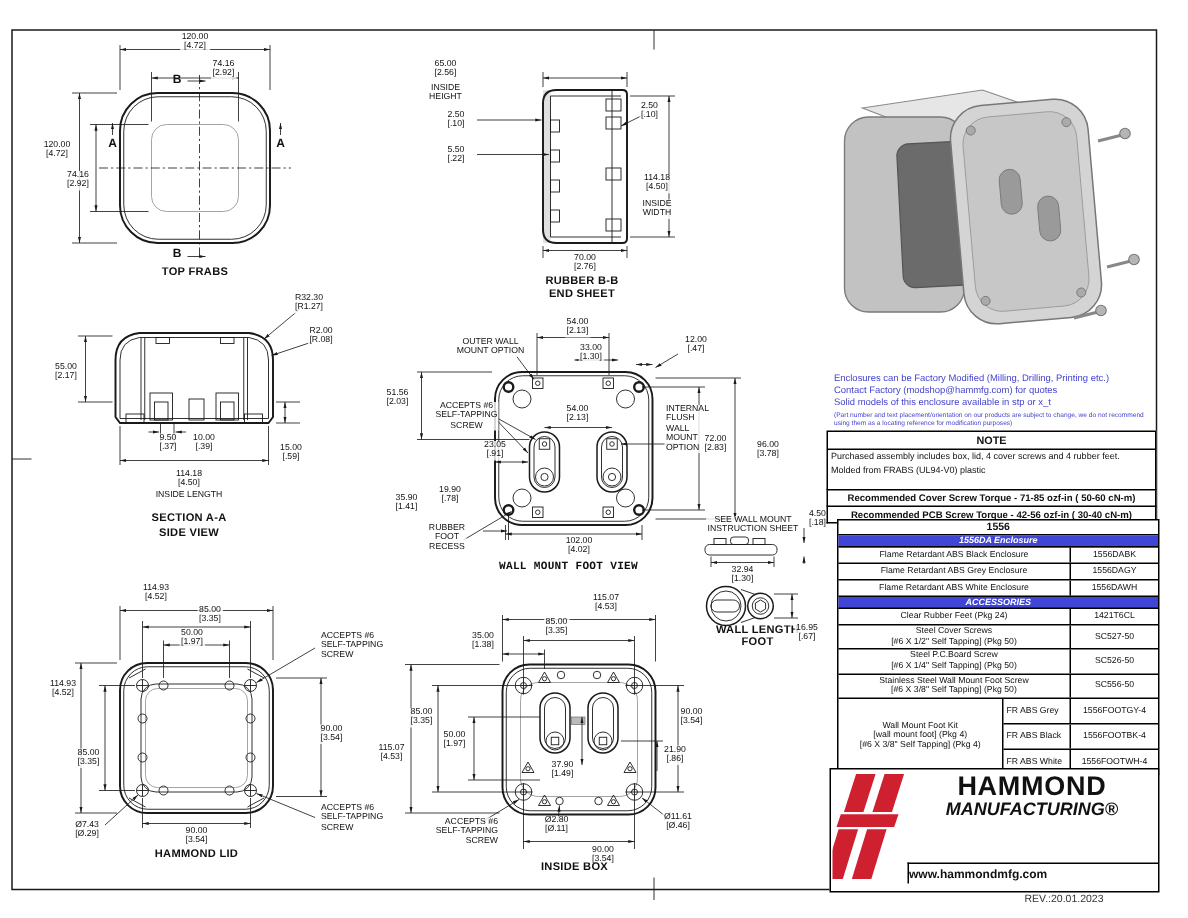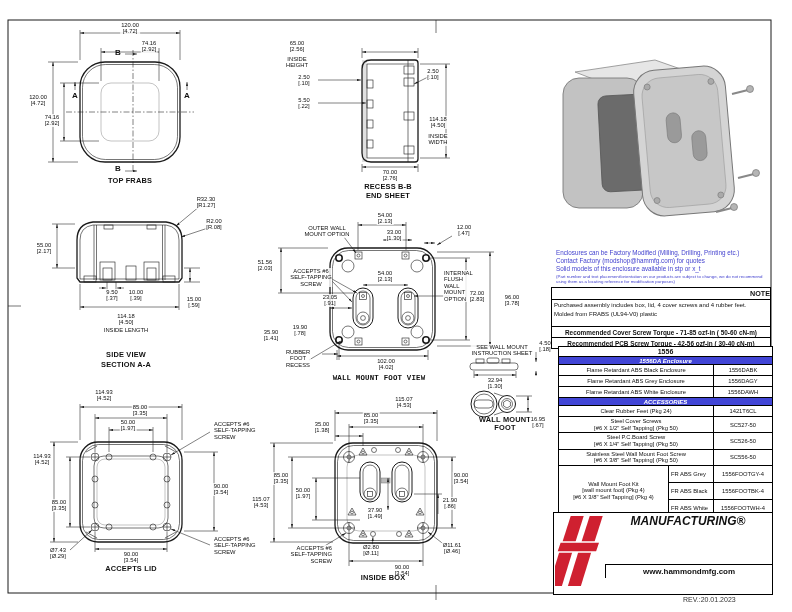--- a/index.html
+++ b/index.html
@@ -18,21 +18,21 @@
   .ann.t{font-size:7.4px;font-weight:bold;letter-spacing:.2px;background:none;}
   .ann.b{font-size:8px;font-weight:bold;background:none;}
   .ann.la{transform:none;text-align:left;}
   .ann.ra{transform:translateX(-100%);text-align:right;}
   
   .fnote{position:absolute;left:556px;top:249px;width:218px;z-index:3;}
   .fl{font-size:6.3px;line-height:1.3;color:#4443cf;}
   .fp{font-size:4.4px;line-height:1.15;color:#4443cf;}
   
   .note-box{position:absolute;left:551px;top:287px;width:220px;z-index:3;background:#fff;}
-  .nt-title{border:1px solid #000;font-weight:bold;font-size:7.2px;text-align:right;padding:1px 0;}
+  .nt-title{border:1px solid #000;font-weight:bold;font-size:7.2px;text-align:center;padding:1px 0;}
   .nt-body{border:1px solid #000;border-top:none;font-size:6px;line-height:1.45;padding:1px 2px 8px 2px;}
   .nt-torque{border:1px solid #000;border-top:none;font-weight:bold;font-size:6.4px;text-align:center;padding:1.5px 0;}
   
   .parts{position:absolute;left:558px;top:346px;width:213px;z-index:3;background:#fff;
          border:1px solid #000;font-size:5.8px;}
   .p-title{font-weight:bold;font-size:7px;text-align:center;padding:1px 0;border-bottom:1px solid #000;}
   .p-band{color:#fff;font-weight:bold;font-style:italic;font-size:6px;text-align:center;padding:.5px 0;border-bottom:1px solid #000;}
   .p-row{display:flex;border-bottom:1px solid #000;min-height:10px;align-items:stretch;}
   .p-desc{flex:1;border-right:1px solid #000;display:flex;align-items:center;justify-content:center;
           text-align:center;white-space:pre-line;padding:1px 2px;line-height:1.15;}
@@ -44,22 +44,22 @@
   .p-fvar{display:flex;flex:1;border-bottom:1px solid #000;}
   .p-fvar:last-child{border-bottom:none;}
   .p-fmat{width:42px;border-right:1px solid #000;display:flex;align-items:center;padding-left:2px;}
   .p-fpart{flex:1;display:flex;align-items:center;justify-content:center;}
   
   .tblock{position:absolute;left:553px;top:512px;width:218px;height:81px;border:1px solid #000;z-index:3;background:#fff;}
   .brand{position:absolute;left:52px;top:2px;width:164px;text-align:center;}
   .b1{font-size:18px;font-weight:bold;letter-spacing:.5px;line-height:1;}
   .b2{font-size:12px;font-weight:bold;font-style:italic;line-height:1.05;}
   .b3{font-size:21px;line-height:1.15;letter-spacing:1px;}
-  .webbox{position:absolute;right:0;bottom:16px;width:166px;height:13px;border-left:1px solid #000;border-top:1px solid #000;
-          font-size:8px;font-weight:bold;text-align:center;line-height:13px;}
+  .webbox{position:absolute;right:0;bottom:5px;width:166px;height:13px;border-left:1px solid #000;border-top:1px solid #000;
+          font-size:8px;font-weight:bold;text-align:left;line-height:13px;}
   .dimsbox{position:absolute;left:499px;top:558px;width:60px;height:35px;border:1px solid #000;z-index:3;background:#fff;padding:1px 2px;}
   .dl{font-size:7.4px;font-weight:bold;}
   .dmm{font-size:5.4px;margin-top:1px;}
   .din{font-size:5.4px;}
   .rev{position:absolute;left:683px;top:596px;font-size:7px;color:#333;z-index:3;}
 </style>
 </head>
 <body>
 
 <div id="sheet">
@@ -433,38 +433,38 @@
       <div class="ann" style="left: 304px; top: 97px;">5.50
 [.22]</div>
       <div class="ann" style="left: 433px; top: 68px;">2.50
 [.10]</div>
       <div class="ann" style="left: 438px; top: 116px;">114.18
 [4.50]</div>
       <div class="ann" style="left: 438px; top: 133px;">INSIDE
 WIDTH</div>
       <div class="ann" style="left: 390px; top: 169px;">70.00
 [2.76]</div>
-      <div class="ann t" style="left: 388px; top: 183px;">RECESS B-B</div>
+      <div class="ann t" style="left: 388px; top: 183px;">RUBBER B-B</div>
       <div class="ann t" style="left: 388px; top: 192px;">END SHEET</div>
       <div class="ann" style="left: 206px; top: 196px;">R32.30
 [R1.27]</div>
       <div class="ann" style="left: 214px; top: 218px;">R2.00
 [R.08]</div>
       <div class="ann" style="left: 44px; top: 242px;">55.00
 [2.17]</div>
       <div class="ann" style="left: 112px; top: 289px;">9.50
 [.37]</div>
       <div class="ann" style="left: 136px; top: 289px;">10.00
 [.39]</div>
       <div class="ann" style="left: 194px; top: 296px;">15.00
 [.59]</div>
       <div class="ann" style="left: 126px; top: 313px;">114.18
 [4.50]</div>
       <div class="ann" style="left: 126px; top: 327px;">INSIDE LENGTH</div>
-      <div class="ann t" style="left: 126px; top: 341px; margin-top: 20px;">SECTION A-A</div>
+      <div class="ann t" style="left: 126px; top: 341px;">SECTION A-A</div>
       <div class="ann t" style="left: 126px; top: 351px;">SIDE VIEW</div>
       <div class="ann" style="left: 385px; top: 212px;">54.00
 [2.13]</div>
       <div class="ann" style="left: 394px; top: 229px;">33.00
 [1.30]</div>
       <div class="ann" style="left: 464px; top: 224px;">12.00
 [.47]</div>
       <div class="ann" style="left: 327px; top: 225px;">OUTER WALL
 MOUNT OPTION</div>
       <div class="ann" style="left: 265px; top: 259px;">51.56
@@ -494,21 +494,21 @@
       <div class="ann" style="left: 477px; top: 290px;">72.00
 [2.83]</div>
       <div class="ann" style="left: 512px; top: 294px;">96.00
 [3.78]</div>
       <div class="ann" style="left: 502px; top: 344px;">SEE WALL MOUNT
 INSTRUCTION SHEET</div>
       <div class="ann" style="left: 545px; top: 340px;">4.50
 [.18]</div>
       <div class="ann" style="left: 495px; top: 377px;">32.94
 [1.30]</div>
-      <div class="ann t" style="left: 505px; top: 416px;">WALL MOUNT
+      <div class="ann t" style="left: 505px; top: 416px;">WALL LENGTH
 FOOT</div>
       <div class="ann" style="left: 538px; top: 416px;">16.95
 [.67]</div>
       <div class="ann" style="left: 104px; top: 389px;">114.93
 [4.52]</div>
       <div class="ann" style="left: 140px; top: 404px;">85.00
 [3.35]</div>
       <div class="ann" style="left: 128px; top: 419px;">50.00
 [1.97]</div>
       <div class="ann la" style="left: 213px; top: 421px;">ACCEPTS #6
@@ -520,21 +520,21 @@
 [3.35]</div>
       <div class="ann" style="left: 221px; top: 483px;">90.00
 [3.54]</div>
       <div class="ann" style="left: 58px; top: 547px;">Ø7.43
 [Ø.29]</div>
       <div class="ann" style="left: 131px; top: 551px;">90.00
 [3.54]</div>
       <div class="ann la" style="left: 213px; top: 536px;">ACCEPTS #6
 SELF-TAPPING
 SCREW</div>
-      <div class="ann t" style="left: 131px; top: 565px;">ACCEPTS LID</div>
+      <div class="ann t" style="left: 131px; top: 565px;">HAMMOND LID</div>
       <div class="ann" style="left: 404px; top: 396px;">115.07
 [4.53]</div>
       <div class="ann" style="left: 371px; top: 412px;">85.00
 [3.35]</div>
       <div class="ann" style="left: 322px; top: 421px;">35.00
 [1.38]</div>
       <div class="ann" style="left: 281px; top: 472px;">85.00
 [3.35]</div>
       <div class="ann" style="left: 261px; top: 496px;">115.07
 [4.53]</div>
@@ -635,20 +635,21 @@
   <svg width="52" height="79" viewBox="0 0 52 79" style="position:absolute;left:1px;top:1px">
     <g fill="#cf2030" transform="skewX(-8)">
       <polygon points="16,2 29,2 24,30 11,30"></polygon>
       <polygon points="10,36 23,36 17,72 4,72"></polygon>
       <polygon points="35,2 48,2 43,30 30,30"></polygon>
       <polygon points="29,36 42,36 36,72 23,72"></polygon>
       <polygon points="9,28 49,28 47,38 7,38" fill="#cf2030" stroke="#fff" stroke-width="1.5"></polygon>
     </g>
   </svg>
   <div class="brand">
+    <div class="b1">HAMMOND</div>
     <div class="b2">MANUFACTURING®</div>
   </div>
   <div class="webbox">www.hammondmfg.com</div>
 </div>
 
 
 <div class="rev">REV.:20.01.2023</div>
 
 </div>
 

